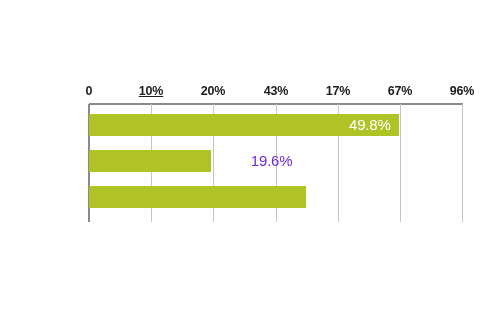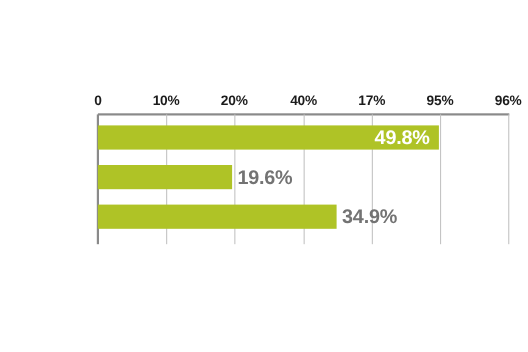--- a/index.html
+++ b/index.html
@@ -71,60 +71,60 @@
   }
 
   .bar {
     position: absolute;
     height: 22px;
     background: #afc326;
   }
 
   .bar-value {
     position: absolute;
-    font-size: 18px;
-    font-weight: bold;
+    font-size: 15px;
+    font-weight: normal;
     line-height: 22px;
     white-space: nowrap;
     letter-spacing: -0.2px;
   }
   .bar-value.inside {
     color: #ffffff;
     text-align: right;
   }
   .bar-value.outside {
-    color: #737373;
+    color: #6d28d9;
+    margin-left: 35px;
   }
 </style>
 </head>
 <body>
 
 <div id="chart-root">
 
   <div class="tick-label" style="left:89px;">0</div>
-  <div class="tick-label" style="left:151px;">10%</div>
+  <div class="tick-label" style="left:151px;text-decoration:underline;">10%</div>
   <div class="tick-label" style="left:213px;">20%</div>
-  <div class="tick-label" style="left:276px;">40%</div>
+  <div class="tick-label" style="left:276px;">43%</div>
   <div class="tick-label" style="left:338px;">17%</div>
-  <div class="tick-label" style="left:400px;">95%</div>
+  <div class="tick-label" style="left:400px;">67%</div>
   <div class="tick-label" style="left:462px;">96%</div>
 
   <div id="axis-top-line"></div>
   <div id="axis-left-line"></div>
 
   <div id="plot-area">
     <div class="gridline" style="left: 62.1667px;"></div>
     <div class="gridline" style="left: 124.333px;"></div>
     <div class="gridline" style="left: 186.5px;"></div>
     <div class="gridline" style="left: 248.667px;"></div>
     <div class="gridline" style="left: 310.833px;"></div>
     <div class="gridline" style="left:373px;"></div>
 
     <div class="bar" style="left: 0px; top: 10px; width: 309.59px;"></div>
     <div class="bar" style="left: 0px; top: 46px; width: 121.847px;"></div>
     <div class="bar" style="left: 0px; top: 82px; width: 216.962px;"></div>
   </div>
 
   <div class="bar-value inside" style="left: 328.59px; top: 114px; width: 62px;">49.8%</div>
   <div class="bar-value outside" style="left: 215.847px; top: 150px;">19.6%</div>
-  <div class="bar-value outside" style="left: 310.962px; top: 186px;">34.9%</div>
 
 </div>
 
 </body></html>

